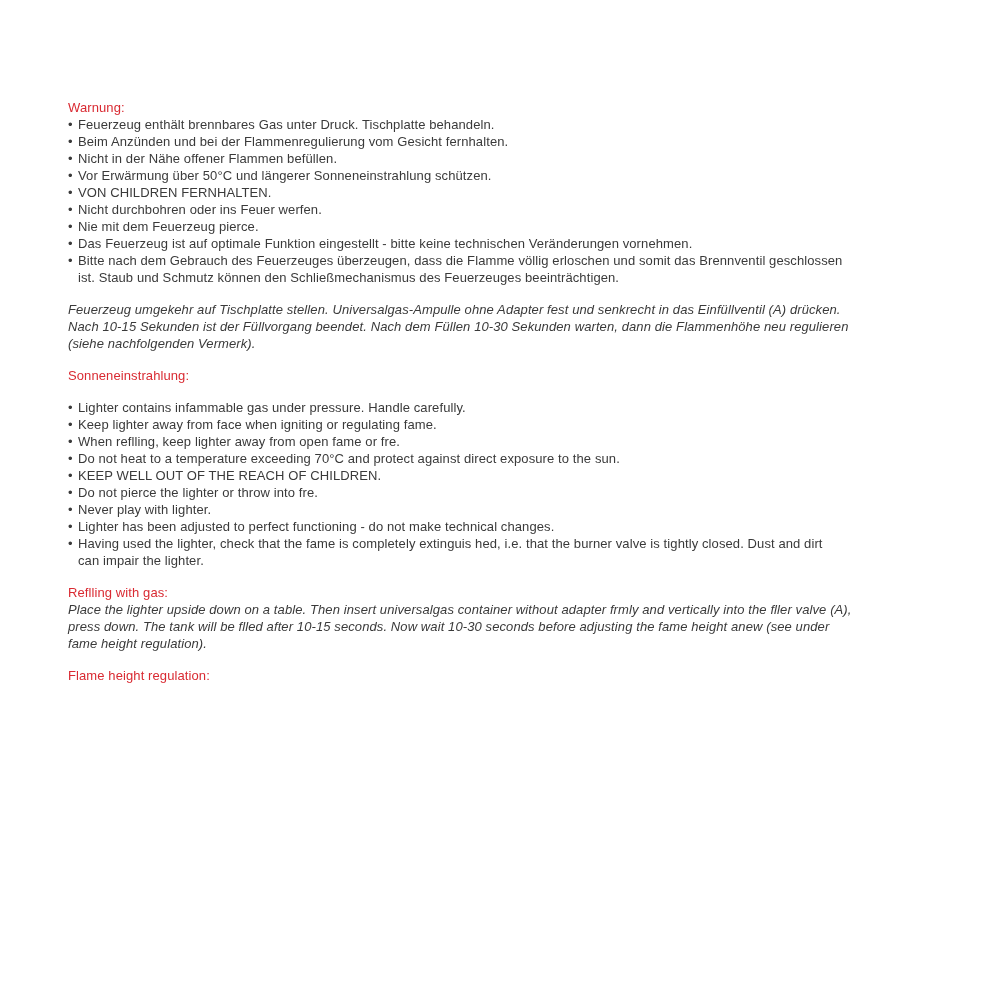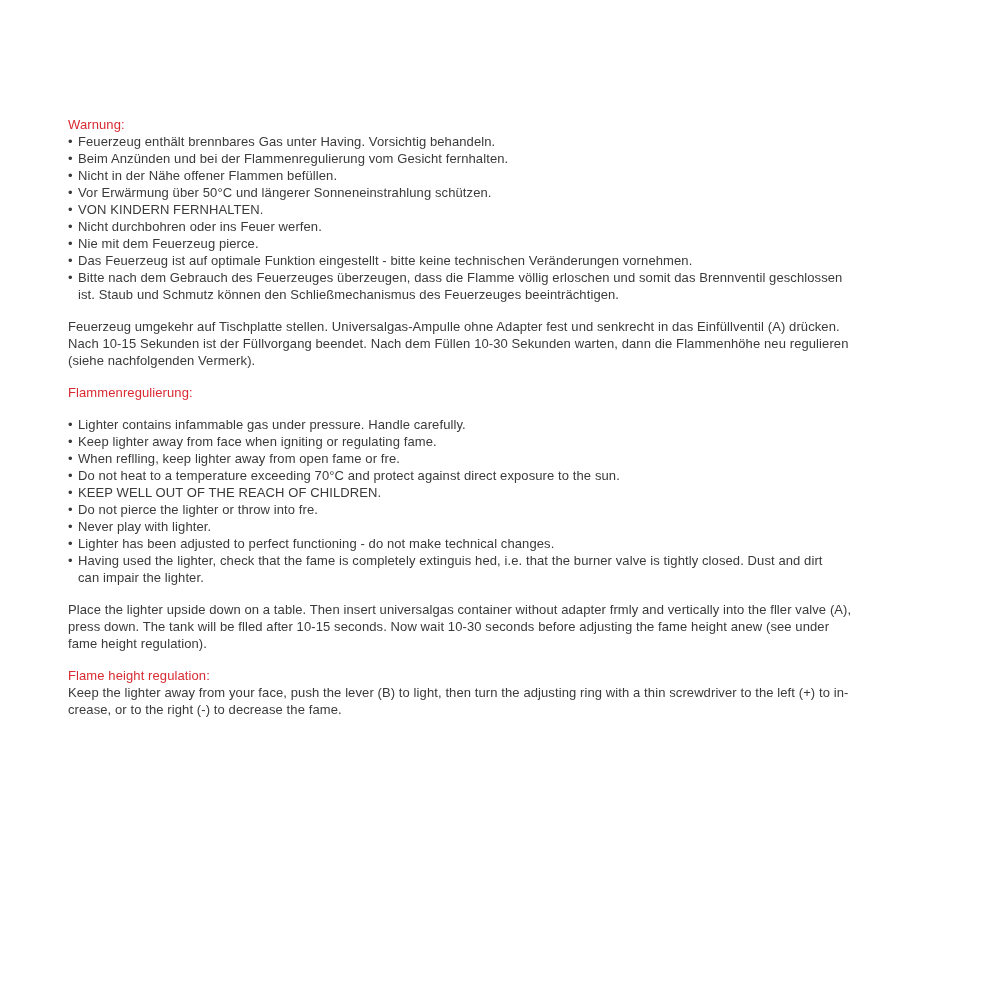--- a/index.html
+++ b/index.html
@@ -10,39 +10,40 @@
   body {
     width: 1000px;
     height: 1000px;
     position: relative;
     font-family: "Liberation Sans", sans-serif;
     overflow: hidden;
   }
   .sheet {
     position: absolute;
     left: 68px;
-    top: 116px;
+    top: 99px;
     width: 900px;
     font-size: 13px;
     line-height: 17px;
     color: var(--body-color, #3a3a3a);
     letter-spacing: 0.1px;
   }
   .section {
     margin: 0 0 15px 0;
   }
   .section:last-child {
     margin-bottom: 0;
   }
   .heading {
     color: var(--accent-color, #d92a32);
     white-space: pre-line;
   }
   .para {
     white-space: pre-line;
+    font-style: italic;
   }
   .bullet-line {
     display: flex;
     align-items: flex-start;
   }
   .bullet {
     flex: 0 0 10px;
     width: 10px;
   }
   .bullet-text {
@@ -51,37 +52,37 @@
   }
 </style>
 </head>
 <body style="background: rgb(255, 255, 255);">
 
 <div class="sheet">
     <section class="section">
       <div class="heading">Warnung:</div>
       <div class="bullet-line">
         <span class="bullet">•</span>
-        <span class="bullet-text">Feuerzeug enthält brennbares Gas unter Having. Vorsichtig behandeln.</span>
+        <span class="bullet-text">Feuerzeug enthält brennbares Gas unter Druck. Tischplatte behandeln.</span>
       </div>
       <div class="bullet-line">
         <span class="bullet">•</span>
         <span class="bullet-text">Beim Anzünden und bei der Flammenregulierung vom Gesicht fernhalten.</span>
       </div>
       <div class="bullet-line">
         <span class="bullet">•</span>
         <span class="bullet-text">Nicht in der Nähe offener Flammen befüllen.</span>
       </div>
       <div class="bullet-line">
         <span class="bullet">•</span>
         <span class="bullet-text">Vor Erwärmung über 50°C und längerer Sonneneinstrahlung schützen.</span>
       </div>
       <div class="bullet-line">
         <span class="bullet">•</span>
-        <span class="bullet-text">VON KINDERN FERNHALTEN.</span>
+        <span class="bullet-text">VON CHILDREN FERNHALTEN.</span>
       </div>
       <div class="bullet-line">
         <span class="bullet">•</span>
         <span class="bullet-text">Nicht durchbohren oder ins Feuer werfen.</span>
       </div>
       <div class="bullet-line">
         <span class="bullet">•</span>
         <span class="bullet-text">Nie mit dem Feuerzeug pierce.</span>
       </div>
       <div class="bullet-line">
@@ -93,21 +94,21 @@
         <span class="bullet-text">Bitte nach dem Gebrauch des Feuerzeuges überzeugen, dass die Flamme völlig erloschen und somit das Brennventil geschlossen
 ist. Staub und Schmutz können den Schließmechanismus des Feuerzeuges beeinträchtigen.</span>
       </div>
     </section>
     <section class="section">
       <div class="para">Feuerzeug umgekehr auf Tischplatte stellen. Universalgas-Ampulle ohne Adapter fest und senkrecht in das Einfüllventil (A) drücken.
 Nach 10-15 Sekunden ist der Füllvorgang beendet. Nach dem Füllen 10-30 Sekunden warten, dann die Flammenhöhe neu regulieren
 (siehe nachfolgenden Vermerk).</div>
     </section>
     <section class="section">
-      <div class="heading">Flammenregulierung:</div>
+      <div class="heading">Sonneneinstrahlung:</div>
     </section>
     <section class="section">
       <div class="bullet-line">
         <span class="bullet">•</span>
         <span class="bullet-text">Lighter contains infammable gas under pressure. Handle carefully.</span>
       </div>
       <div class="bullet-line">
         <span class="bullet">•</span>
         <span class="bullet-text">Keep lighter away from face when igniting or regulating fame.</span>
       </div>
@@ -135,22 +136,21 @@
         <span class="bullet">•</span>
         <span class="bullet-text">Lighter has been adjusted to perfect functioning - do not make technical changes.</span>
       </div>
       <div class="bullet-line">
         <span class="bullet">•</span>
         <span class="bullet-text">Having used the lighter, check that the fame is completely extinguis hed, i.e. that the burner valve is tightly closed. Dust and dirt
 can impair the lighter.</span>
       </div>
     </section>
     <section class="section">
+      <div class="heading">Reflling with gas:</div>
       <div class="para">Place the lighter upside down on a table. Then insert universalgas container without adapter frmly and vertically into the fller valve (A),
 press down. The tank will be flled after 10-15 seconds. Now wait 10-30 seconds before adjusting the fame height anew (see under
 fame height regulation).</div>
     </section>
     <section class="section">
       <div class="heading">Flame height regulation:</div>
-      <div class="para">Keep the lighter away from your face, push the lever (B) to light, then turn the adjusting ring with a thin screwdriver to the left (+) to in-
-crease, or to the right (-) to decrease the fame.</div>
     </section>
   </div>
 
 </body></html>

